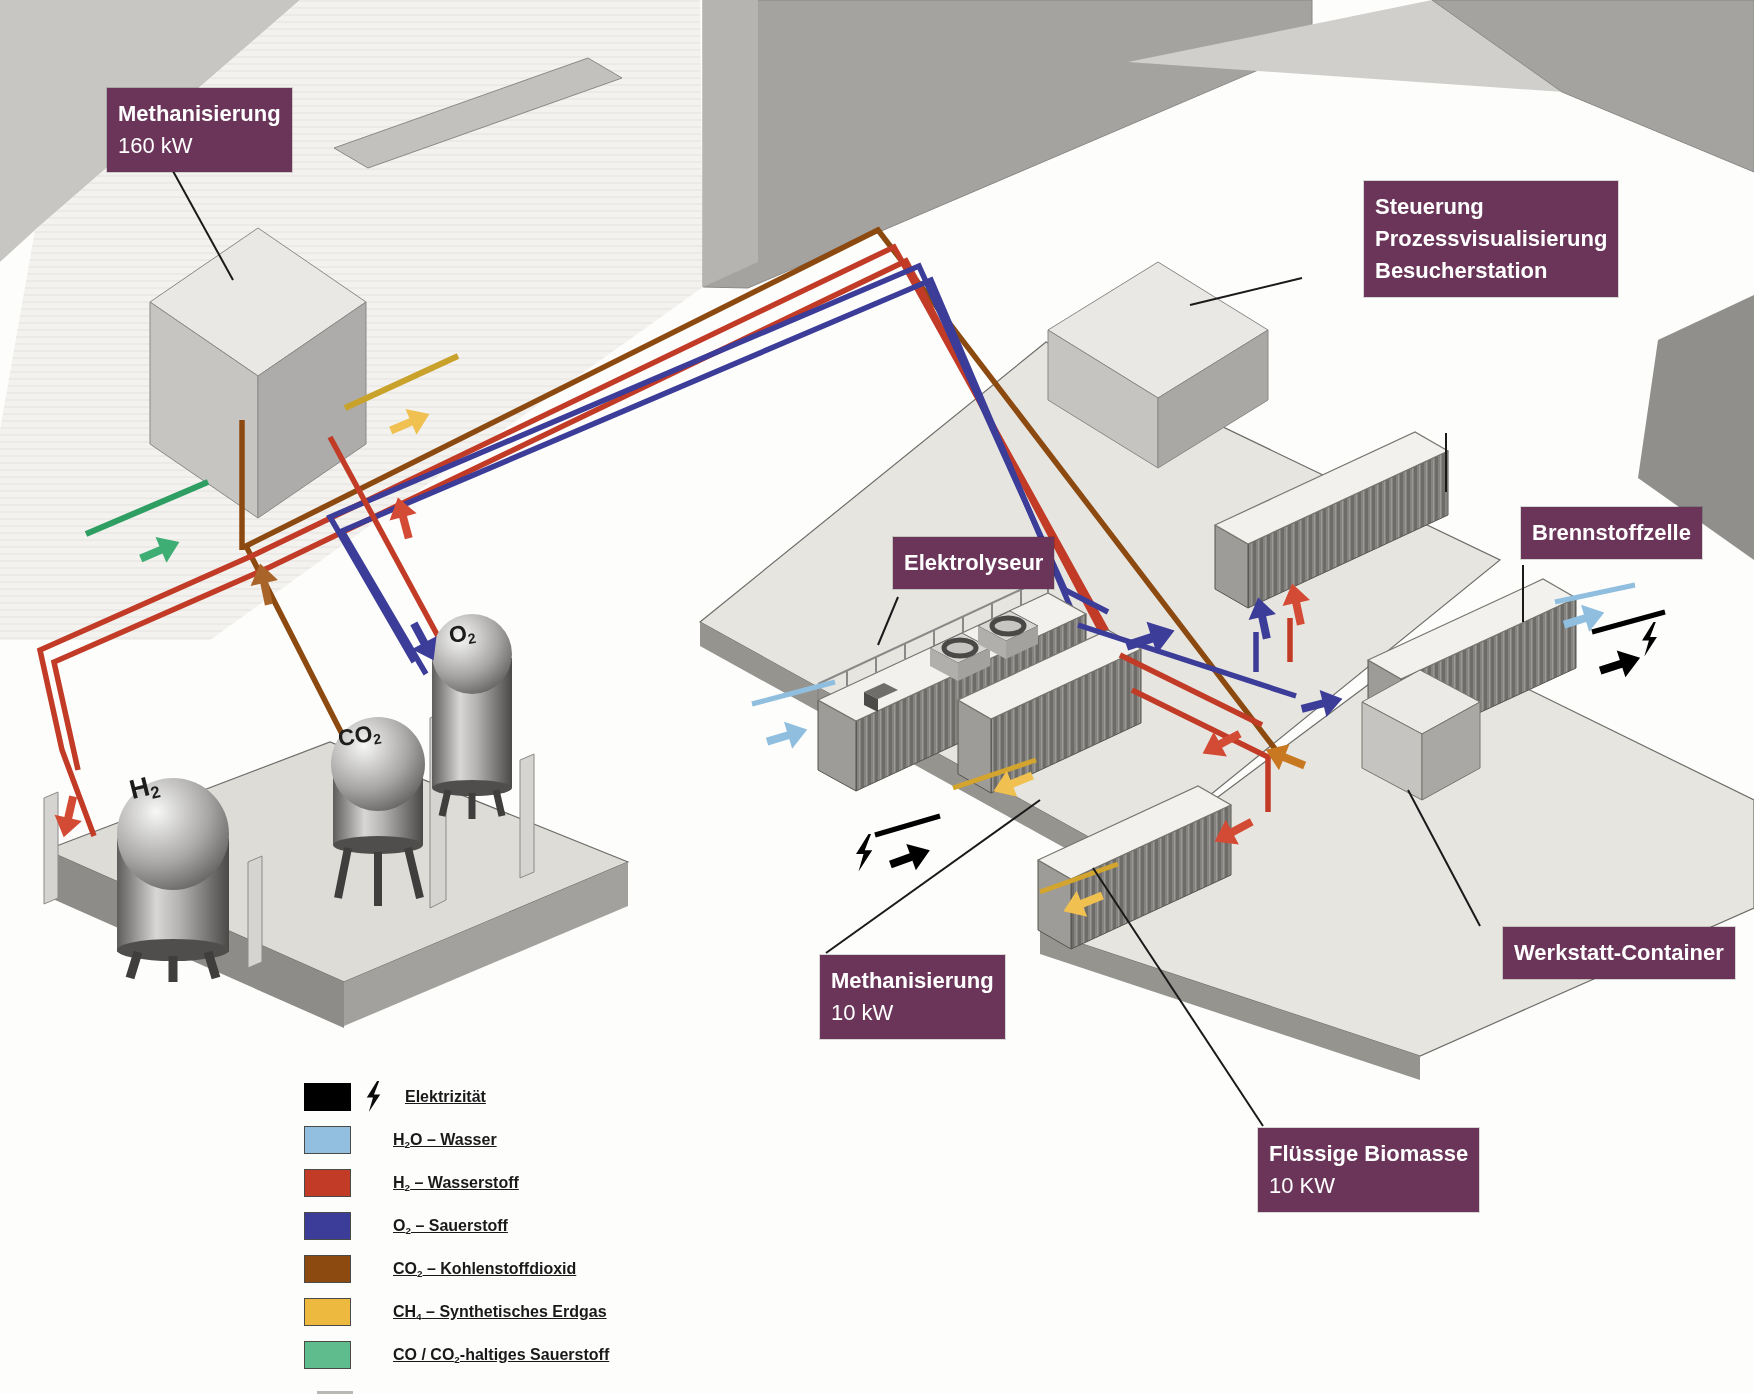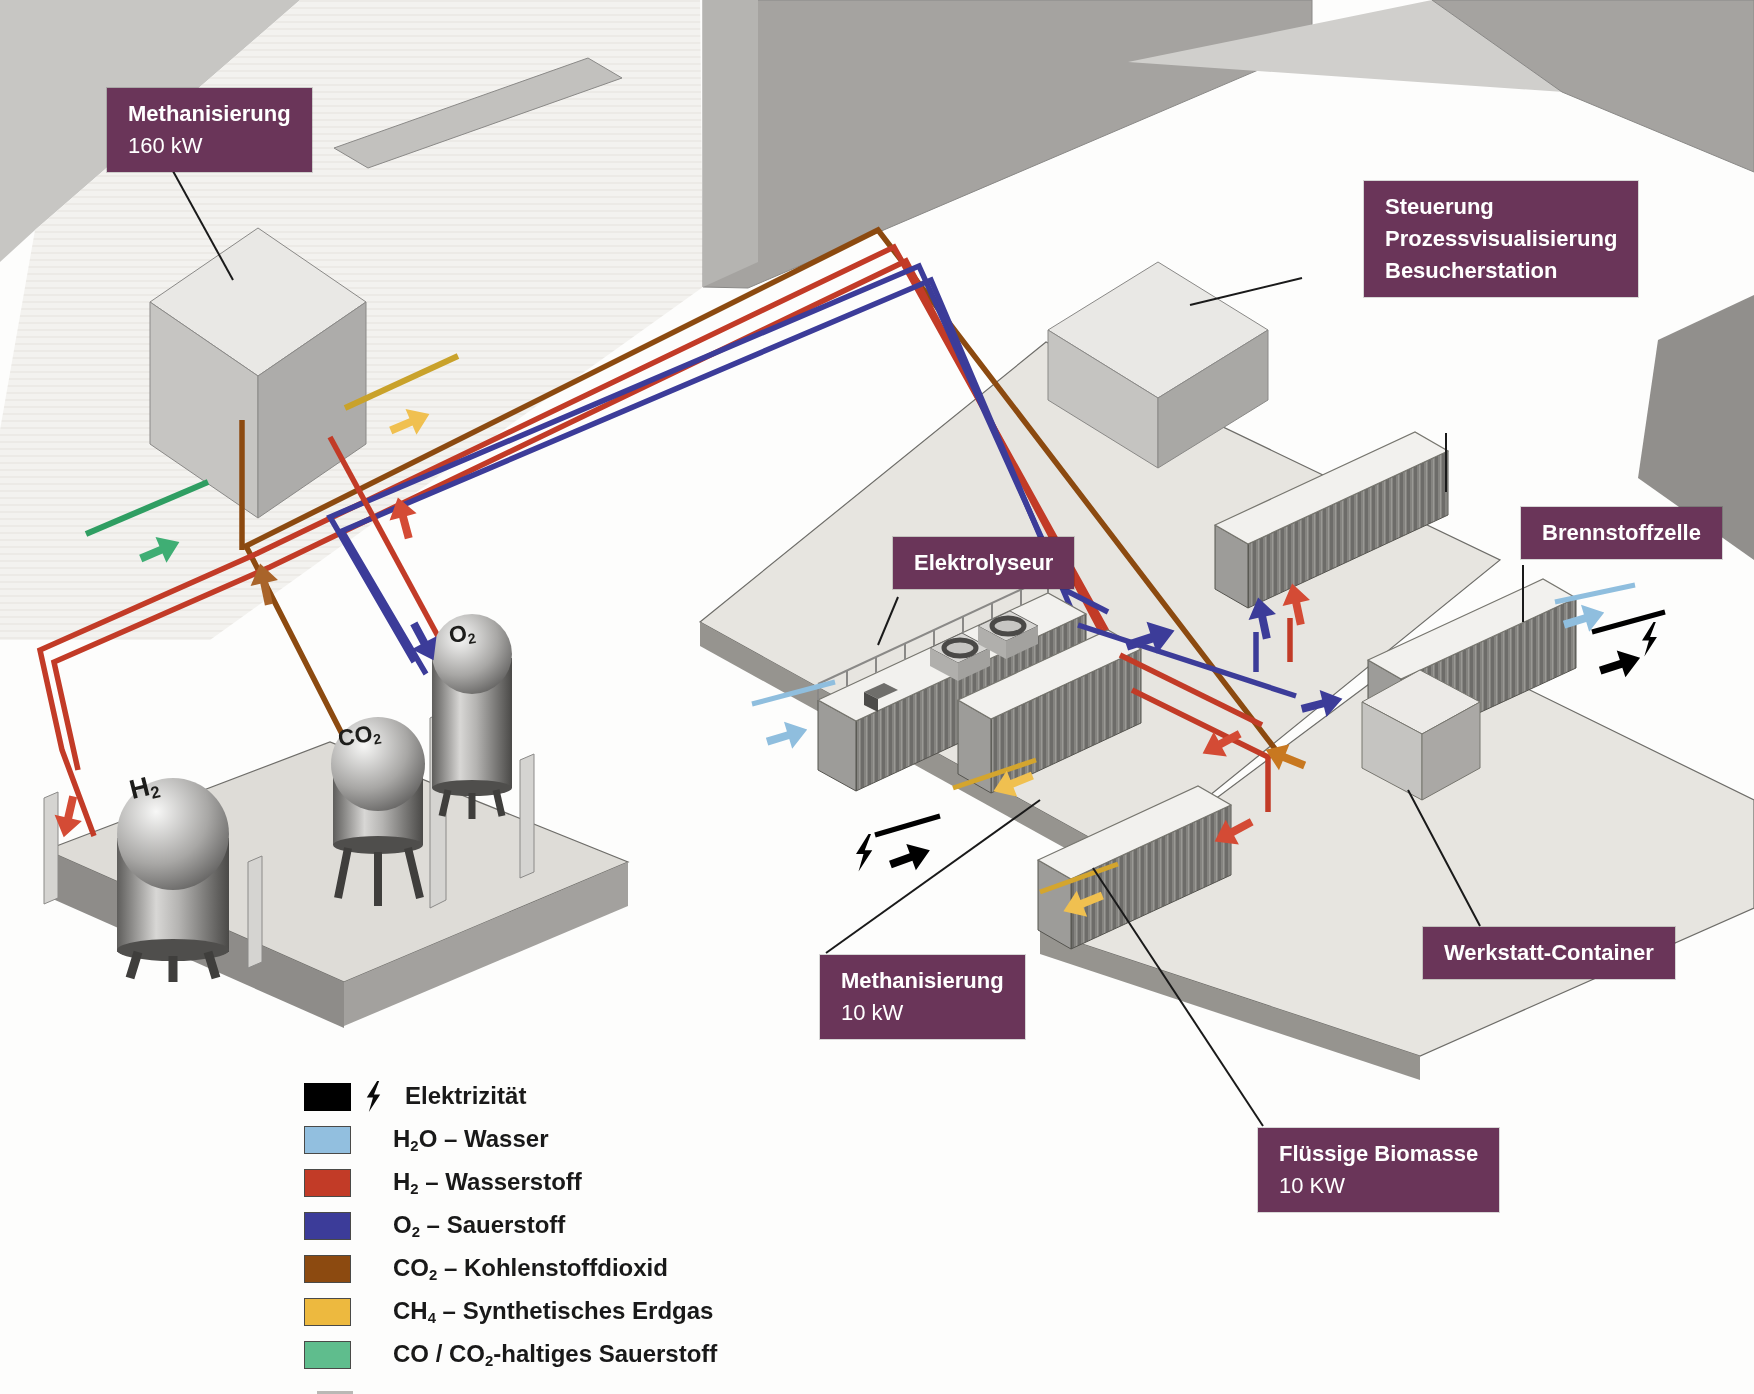--- a/index.html
+++ b/index.html
@@ -1,27 +1,27 @@
 <!DOCTYPE html>
 <html><head>
 <meta charset="utf-8">
 <style>
   html,body{margin:0;padding:0;background:#fff;}
   #stage{position:relative;width:1754px;height:1394px;overflow:hidden;background:#fdfdfc;
          font-family:"Liberation Sans",sans-serif;}
   #scene{position:absolute;left:0;top:0;}
-  .plabel{position:absolute;background:#6a3559;color:#fff;padding:10px 21px;
+  .plabel{position:absolute;background:#6a3559;color:#fff;padding:10px 11px;
           font-size:22px;line-height:1.45;white-space:nowrap;box-shadow:0 0 0 1px rgba(0,0,0,.15);}
   .plabel .l1{font-weight:700;}
   .plabel .lv{font-weight:400;}
   .sub{font-size:0.62em;vertical-align:-0.28em;}
   .tanklabel{position:absolute;color:#1d1d1b;font-weight:700;}
   #legend{position:absolute;left:304px;top:1083px;}
   .lg-row{display:flex;align-items:center;height:28px;margin-bottom:15px;color:#191919;
-          font-size:24px;font-weight:600;}
+          font-size:16px;font-weight:600;text-decoration:underline;}
   .sw{width:47px;height:28px;border:1px solid #4a4a48;box-sizing:border-box;flex:0 0 auto;}
   .sw-elec{background:#000;border-color:#000;}
   .sw-h2o{background:#92bfdf;}
   .sw-h2{background:#c23b27;}
   .sw-o2{background:#3c3c99;}
   .sw-co2{background:#8c4a10;}
   .sw-ch4{background:#edb93f;}
   .sw-comix{background:#5fbd8d;}
   .lg-text{margin-left:42px;white-space:nowrap;}
   .lg-bolt{margin-left:12px;width:26px;display:flex;align-items:center;}
@@ -257,21 +257,21 @@
 
 <div class="plabel" style="left:893px;top:537px;">
   <div class="l1">Elektrolyseur</div>
 </div>
 
 <div class="plabel" style="left:820px;top:955px;">
   <div class="l1">Methanisierung</div>
   <div class="lv">10 kW</div>
 </div>
 
-<div class="plabel" style="left:1423px;top:927px;">
+<div class="plabel" style="left:1503px;top:927px;">
   <div class="l1">Werkstatt-Container</div>
 </div>
 
 <div class="plabel" style="left:1258px;top:1128px;">
   <div class="l1">Flüssige Biomasse</div>
   <div class="lv">10 KW</div>
 </div>
 
 <div class="tanklabel" style="left:130px;top:772px;font-size:27px;transform:rotate(-14deg);">
   <span>H</span><span class="sub">2</span>

